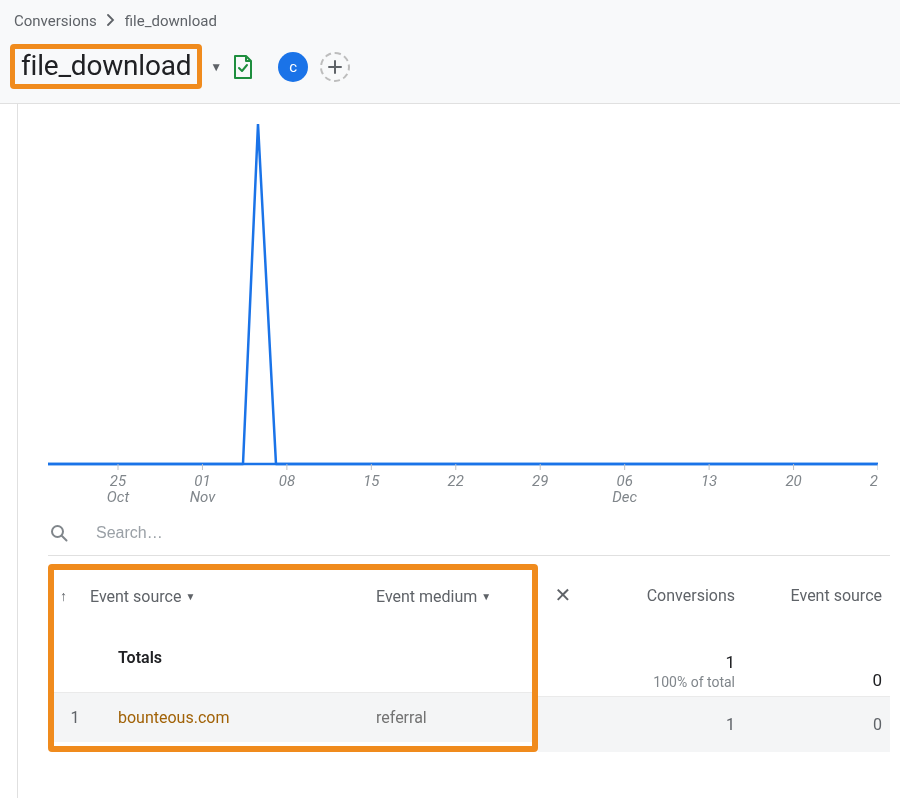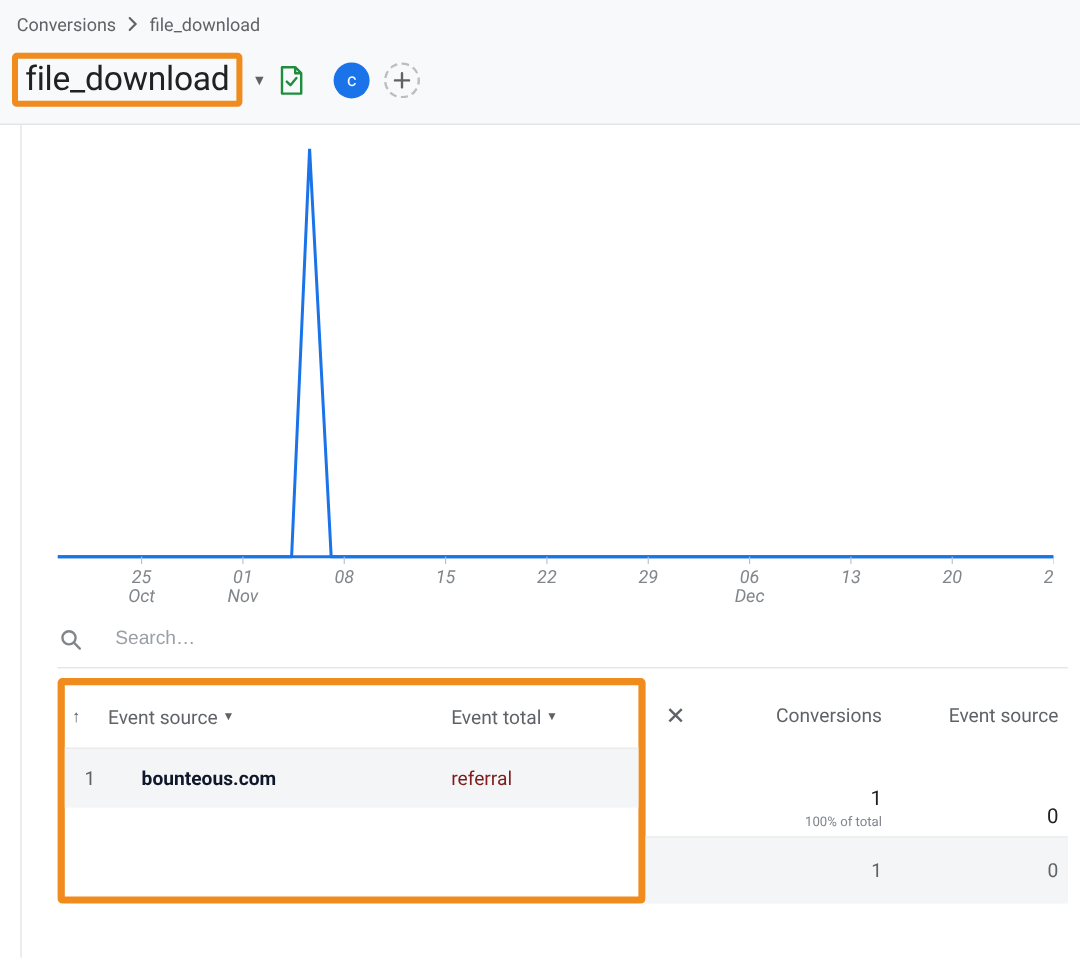--- a/index.html
+++ b/index.html
@@ -154,22 +154,22 @@
     grid-template-columns: 30px 1fr 150px;
     align-items: center;
     height: 50px;
     font-size: 16px;
     background: #f4f5f6;
     border-top: 1px solid #eaeaea;
     margin: 0 -6px;
     padding: 0 6px;
   }
   .idx { color:#5f6368; text-align:center;}
-  .bold { font-weight:700; color:#0f172a; padding-left:28px;}
-  .medium { color:#7f1d1d; }
+  .bold { font-weight:400; color:#a16207; padding-left:28px;}
+  .medium { color:#737373; }
   .metrics-cols {
     flex: 1;
     display: flex;
     flex-direction: column;
   }
   .metrics-header {
     display: grid;
     grid-template-columns: 50px 1fr 1fr;
     height: 62px;
     align-items: center;
@@ -188,21 +188,21 @@
     padding-bottom:6px;
   }
   .metric-cell {
     text-align: right;
     display: flex;
     flex-direction: column;
     align-items: flex-end;
     gap: 2px;
   }
   .big-num { font-size: 17px; color:#202124; }
-  .pct { font-size: 11px; color: #80868b; }
+  .pct { font-size: 14px; color: #80868b; }
   .metrics-row {
     display: grid;
     grid-template-columns: 50px 1fr 1fr;
     height: 56px;
     align-items: center;
     background: #f4f5f6;
     border-top: 1px solid #eaeaea;
     text-align: right;
     padding-right: 8px;
     color: #5f6368;
@@ -297,23 +297,28 @@
 
     <div class="table-wrap">
       <div class="highlight-box">
         <div class="table-header">
           <span class="sort-arrow">↑</span>
           <div class="hdr-inner">
             <span>Event source</span>
             <span class="caret-down">▼</span>
           </div>
           <div class="hdr-inner">
-            <span>Event total</span>
+            <span>Event medium</span>
             <span class="caret-down">▼</span>
           </div>
+        </div>
+        <div class="totals-row">
+          <span></span>
+          <span class="totals-label">Totals</span>
+          <span></span>
         </div>
         <div class="data-row">
           <span class="idx">1</span>
           <span class="bold">bounteous.com</span>
           <span class="medium">referral</span>
         </div>
       </div>
 
       <div class="metrics-cols">
         <div class="metrics-header">

